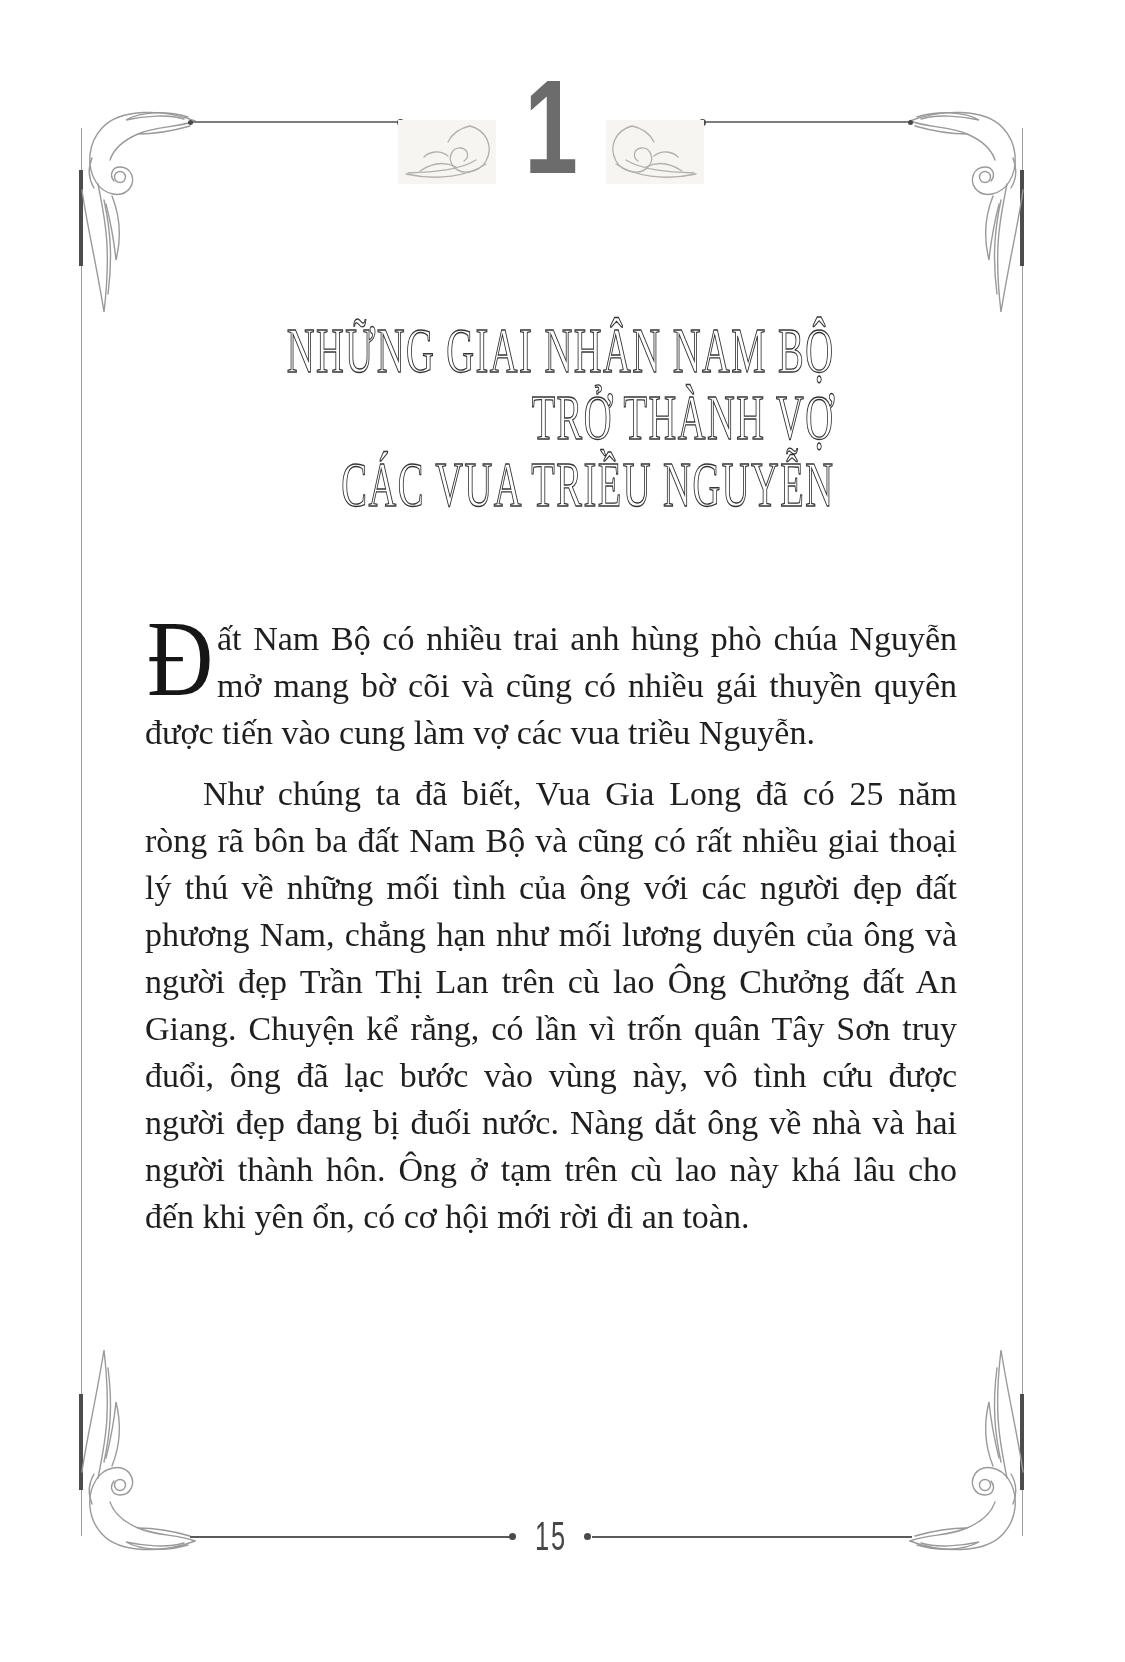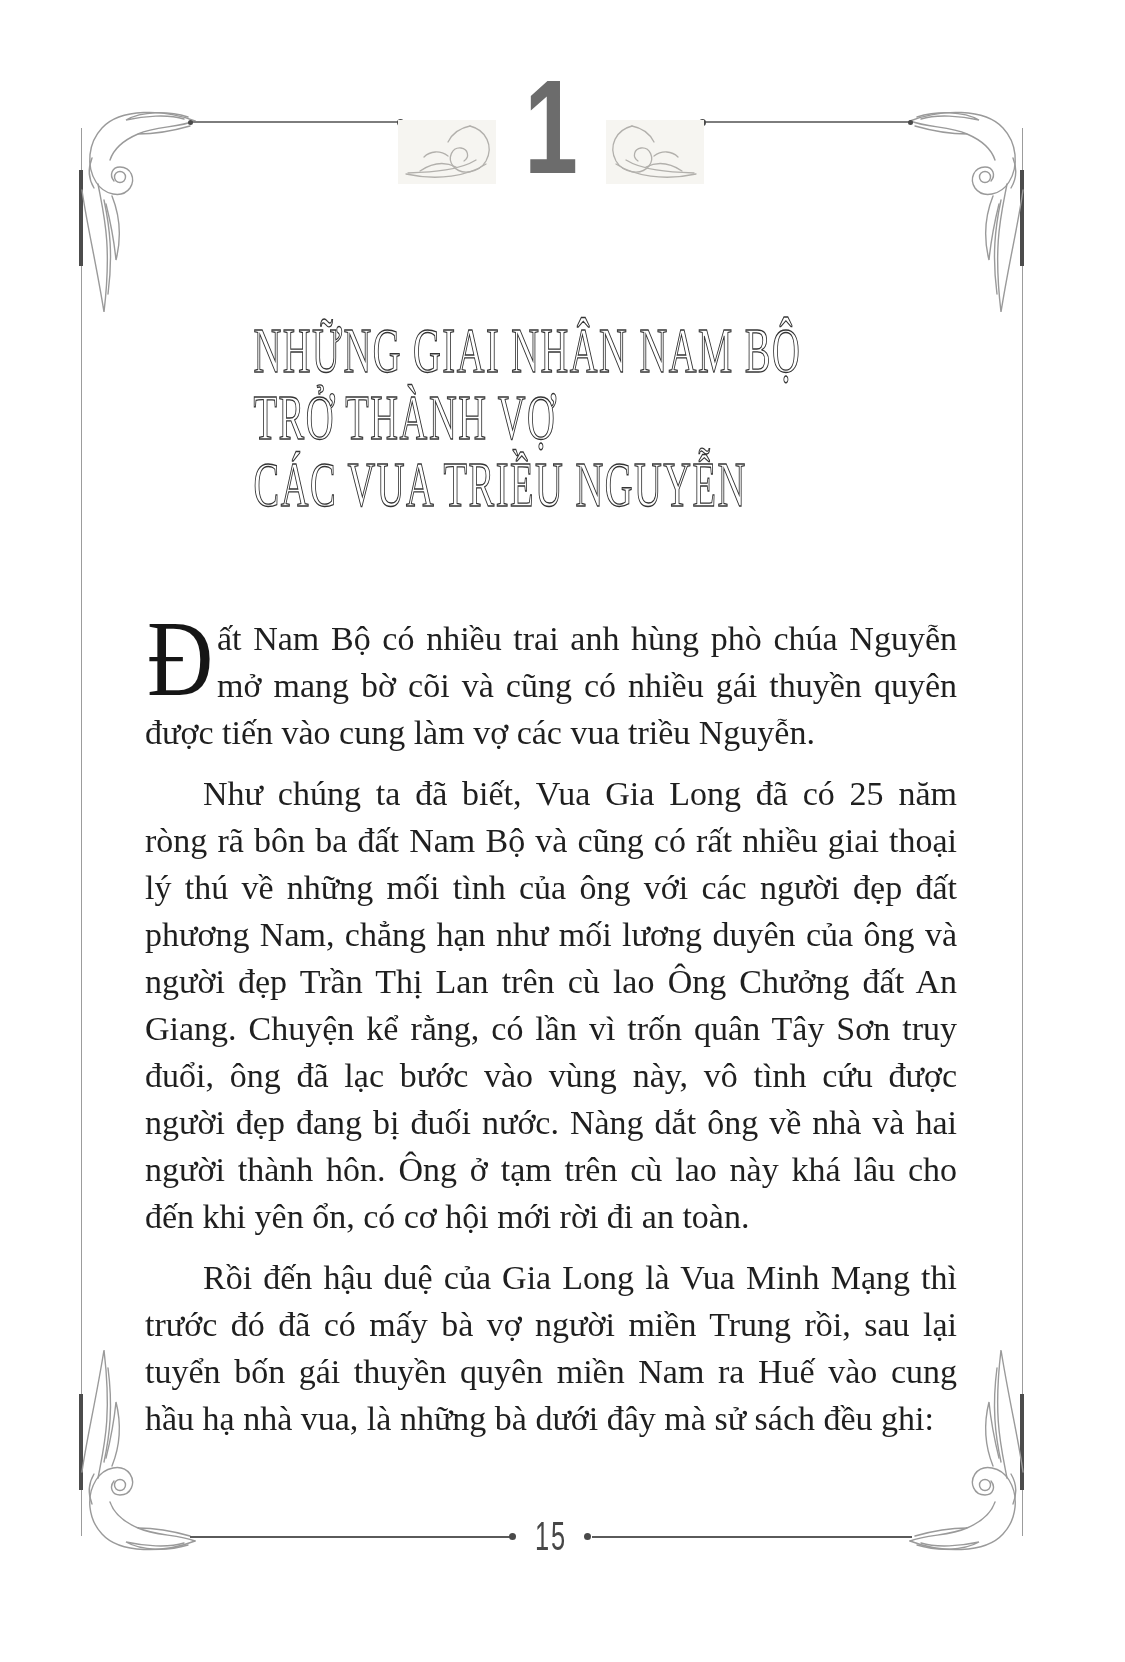--- a/index.html
+++ b/index.html
@@ -37,21 +37,21 @@
   .orn.left{left:398px;}
   .orn.right{left:606px;transform:scaleX(-1);}
   .chapter-num{
     position:absolute;left:551px;top:60px;
     transform:translateX(-50%) scaleX(0.72);
     font-family:"Liberation Sans","DejaVu Sans",sans-serif;
     font-weight:bold;font-size:134px;line-height:1;
     color:#6c6c6c;
   }
   
-  .title{position:absolute;left:148px;top:318px;width:812px;text-align:left;}
+  .title{position:absolute;left:128px;top:318px;width:812px;text-align:right;}
   .title-line{
     height:67px;line-height:67px;
     font-size:52px;letter-spacing:2px;
     transform:scale(0.74,1.2);
     color:#2f2f2f;white-space:nowrap;
   }
   @supports (-webkit-text-stroke: 1px #000){
     .title-line{color:transparent;-webkit-text-stroke:1.1px #343434;}
   }
   
@@ -152,21 +152,20 @@
     <div class="title-line">NHỮNG GIAI NHÂN NAM BỘ</div>
     <div class="title-line">TRỞ THÀNH VỢ</div>
     <div class="title-line">CÁC VUA TRIỀU NGUYỄN</div>
   </div>
 
   <div class="body-text">
     <p><span class="dropcap">
           <span class="glyph">Đ</span>
         </span><span>ất Nam Bộ có nhiều trai anh hùng phò chúa Nguyễn mở mang bờ cõi và cũng có nhiều gái thuyền quyên được tiến vào cung làm vợ các vua triều Nguyễn.</span></p>
     <p class="indent">Như chúng ta đã biết, Vua Gia Long đã có 25 năm ròng rã bôn ba đất Nam Bộ và cũng có rất nhiều giai thoại lý thú về những mối tình của ông với các người đẹp đất phương Nam, chẳng hạn như mối lương duyên của ông và người đẹp Trần Thị Lan trên cù lao Ông Chưởng đất An Giang. Chuyện kể rằng, có lần vì trốn quân Tây Sơn truy đuổi, ông đã lạc bước vào vùng này, vô tình cứu được người đẹp đang bị đuối nước. Nàng dắt ông về nhà và hai người thành hôn. Ông ở tạm trên cù lao này khá lâu cho đến khi yên ổn, có cơ hội mới rời đi an toàn.</p>
-    <p class="indent">Rồi đến hậu duệ của Gia Long là Vua Minh Mạng thì trước đó đã có mấy bà vợ người miền Trung rồi, sau lại tuyển bốn gái thuyền quyên miền Nam ra Huế vào cung hầu hạ nhà vua, là những bà dưới đây mà sử sách đều ghi:</p>
   </div>
 
   <div class="bottomline left"></div>
   <div class="bottomline right"></div>
   <div class="dot d6" style="left:509px;top:1533px;"></div>
   <div class="dot d6" style="left:584px;top:1533px;"></div>
   <div class="page-num">15</div>
 
 </div>
 

